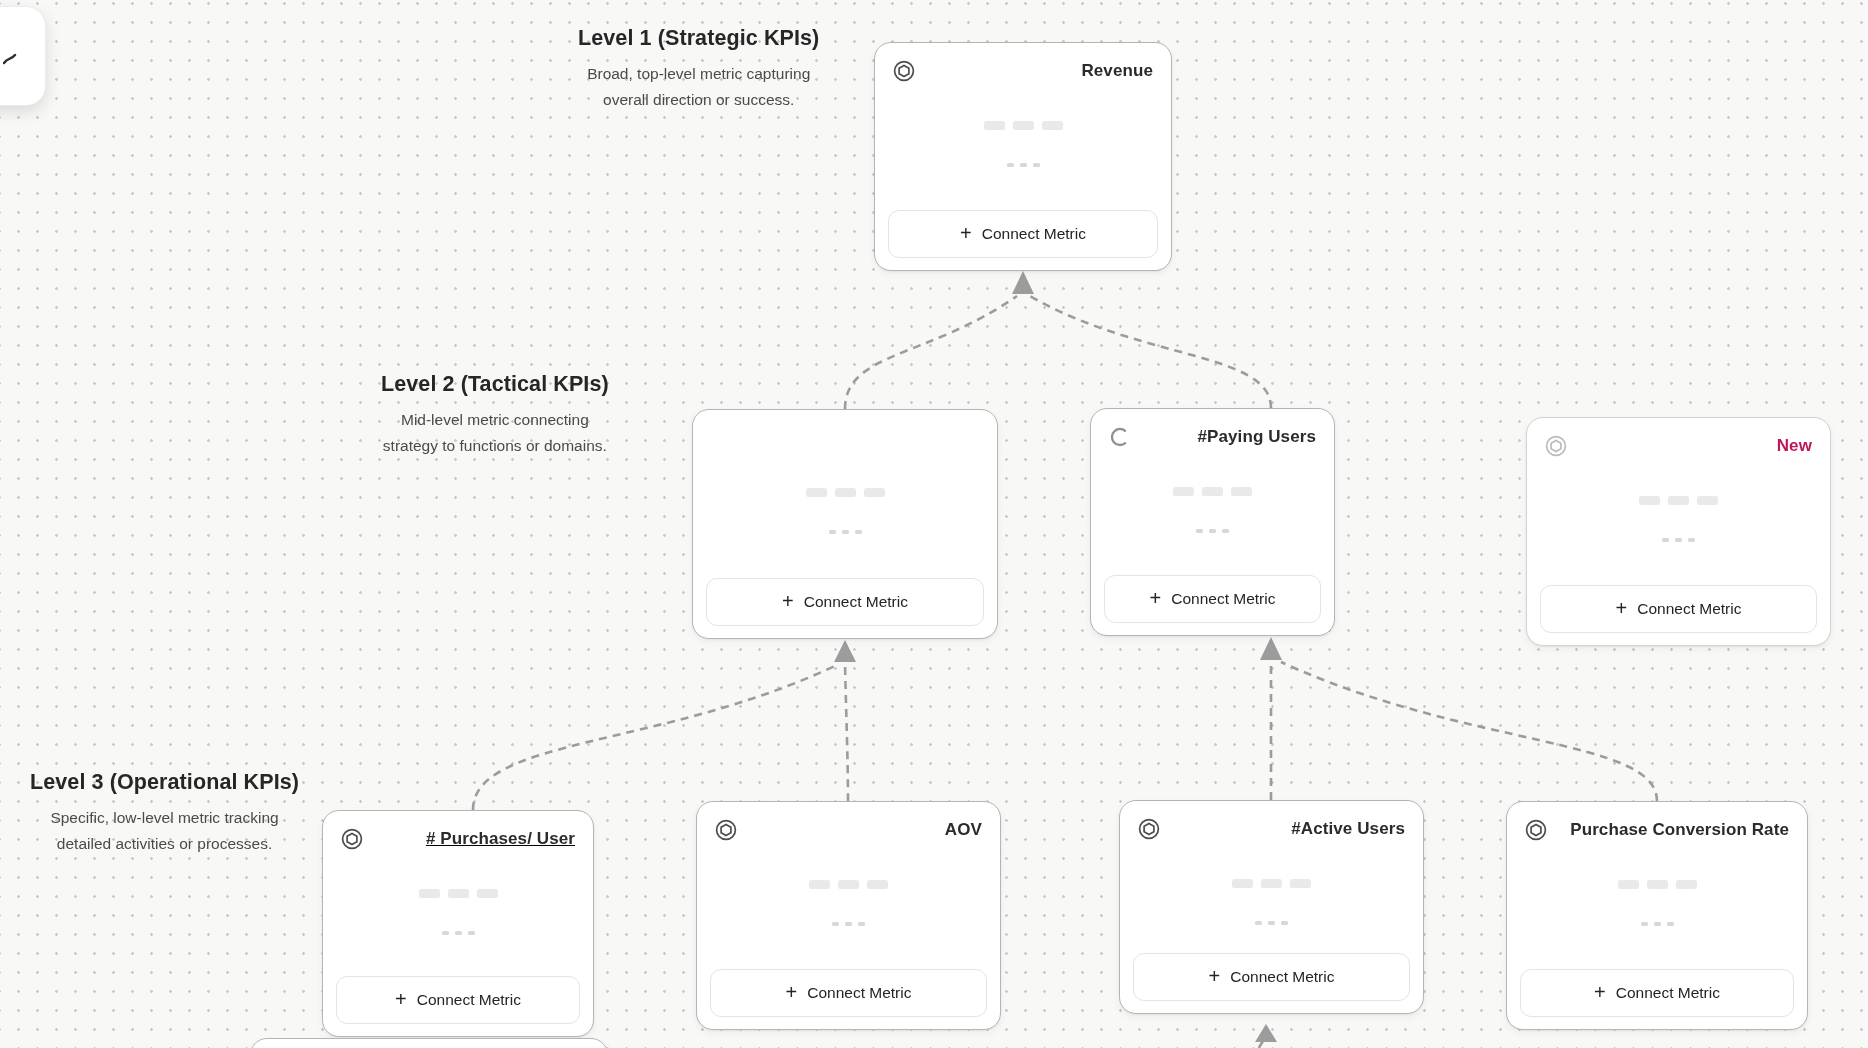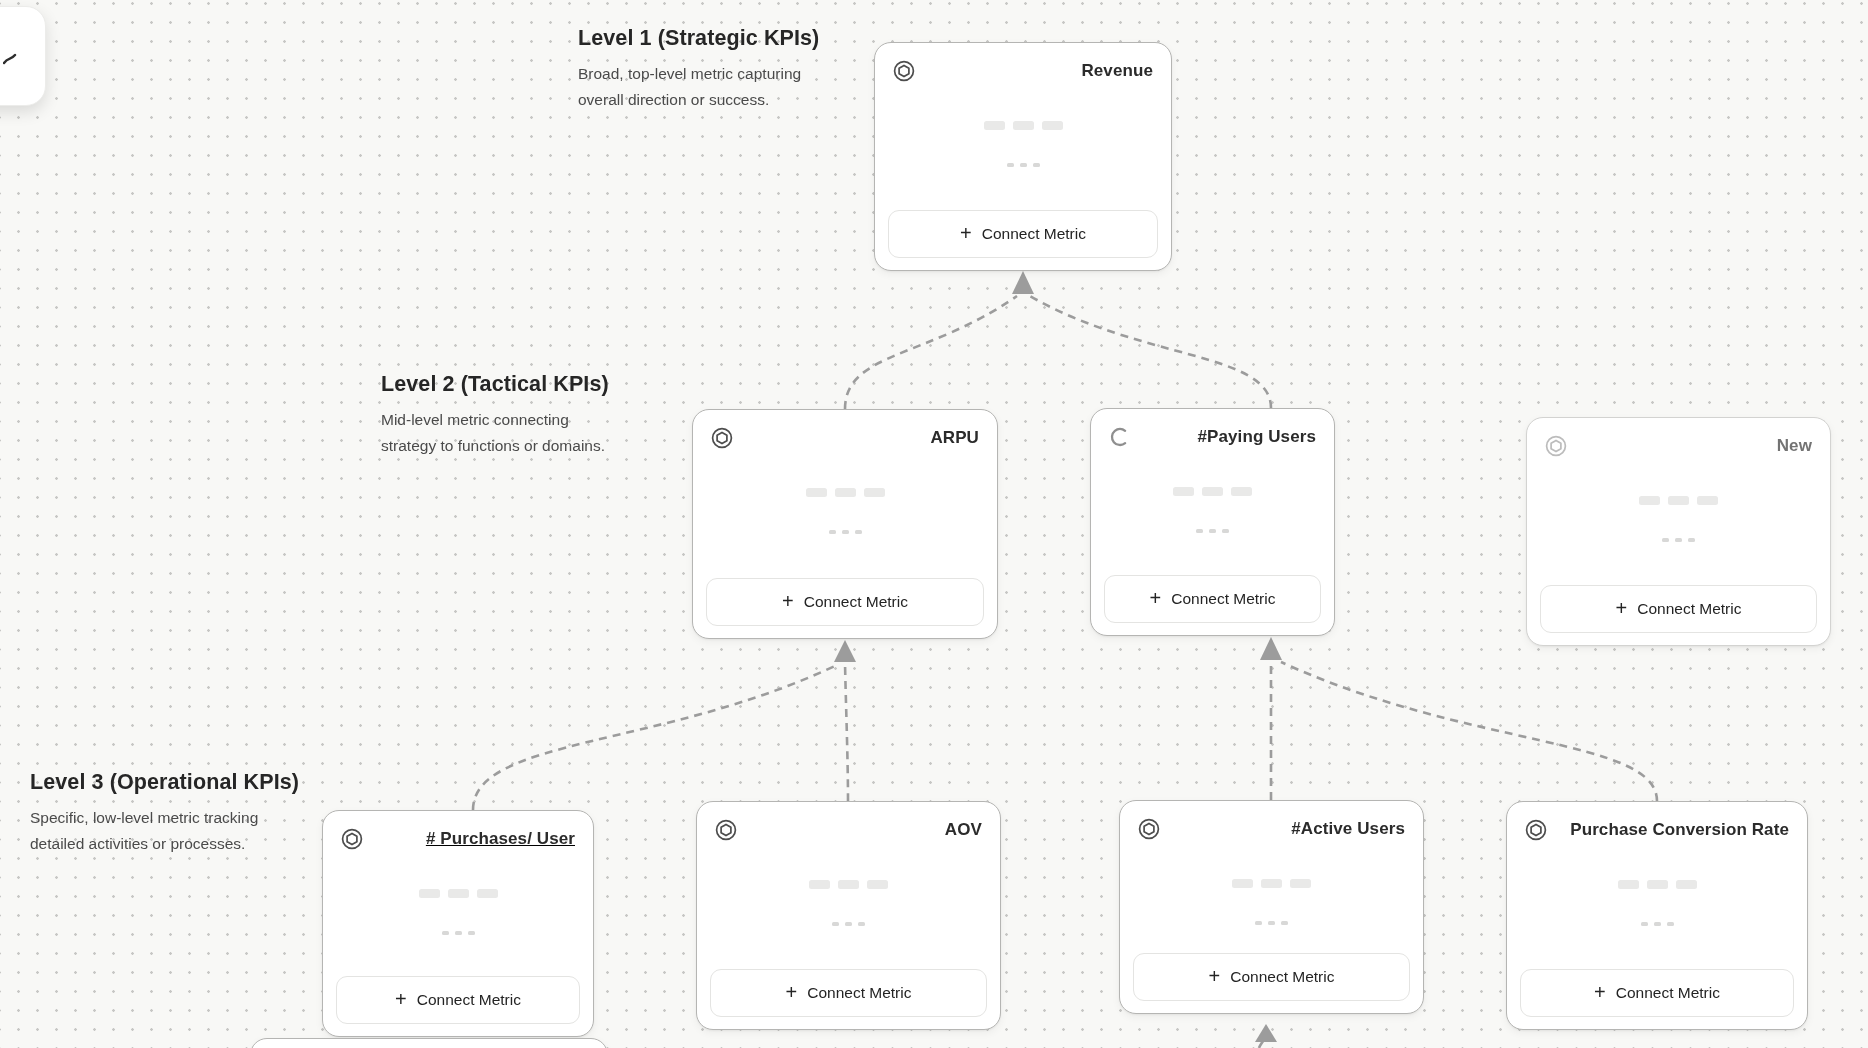--- a/index.html
+++ b/index.html
@@ -13,21 +13,21 @@
   
   .tool-btn{
     position:absolute;left:-32px;top:6px;width:76px;height:98px;
     background:#fff;border:1px solid #ececea;border-radius:20px;
     box-shadow:0 6px 16px rgba(0,0,0,.12);
   }
   .tool-btn svg{position:absolute;left:34px;top:44px;}
   
   .lvl{position:absolute;color:#262626;}
   .lvl h2{margin:0;font-size:21.5px;font-weight:700;letter-spacing:.1px;color:#262626;text-align:center;}
-  .lvl .desc{margin-top:10px;font-size:15.5px;line-height:26px;font-weight:400;color:#4a4a4a;}
+  .lvl .desc{margin-top:10px;font-size:15.5px;line-height:26px;font-weight:400;color:#4a4a4a;text-align:center;}
   .lvl1{left:578px;top:26px;}
   .lvl2{left:381px;top:372px;}
   .lvl3{left:30px;top:770px;}
   
   .wires{position:absolute;left:0;top:0;pointer-events:none;}
   .wires path{fill:none;stroke:#9c9c9c;stroke-width:2.6px;stroke-dasharray:8 6;}
   .wires polygon{fill:#9c9c9c;}
   
   .card{
     position:absolute;background:#fff;border:1.5px solid #b5b5b3;border-radius:17px;
@@ -52,21 +52,21 @@
   .c-revenue  {left:874px; top:42px;  width:298px;height:229px;}
   .c-arpu     {left:692px; top:409px; width:306px;height:230px;}
   .c-paying   {left:1090px;top:408px; width:245px;height:228px;}
   .c-new      {left:1526px;top:417px; width:305px;height:229px;}
   .c-purch    {left:322px; top:810px; width:272px;height:227px;text-decoration:underline;}
   .c-aov      {left:696px; top:801px; width:305px;height:229px;}
   .c-active   {left:1119px;top:800px; width:305px;height:214px;}
   .c-pcr      {left:1506px;top:801px; width:302px;height:229px;}
   
   .c-new{border-color:#d3d3d1;}
-  .c-new .card-title{color:#737373;}
+  .c-new .card-title{color:#be185d;}
   
   .c-partial{left:250px;top:1038px;width:358px;height:40px;border-radius:17px 17px 0 0;}
 </style>
 </head>
 <body>
 
 <div class="stage">
 
   <svg class="wires" width="1868" height="1048" viewBox="0 0 1868 1048">
 
@@ -132,27 +132,20 @@
         <i></i>
         <i></i>
       </div>
     <button class="connect">
       <span class="plus">+</span>
       <span>Connect Metric</span>
     </button>
   </div>
 
   <div class="card c-arpu">
-    <div class="card-head">
-      <svg width="22" height="22" viewBox="0 0 22 22">
-        <circle cx="11" cy="11" r="9.4" fill="none" stroke="#4d4d4d" stroke-width="1.7"></circle>
-        <polygon points="11,5.4 15.9,8.2 15.9,13.8 11,16.6 6.1,13.8 6.1,8.2" fill="none" stroke="#4d4d4d" stroke-width="1.7" stroke-linejoin="round"></polygon>
-      </svg>
-      <span class="card-title">ARPU</span>
-    </div>
     <div class="skel-bars">
         <i></i>
         <i></i>
         <i></i>
       </div>
     <div class="skel-dashes">
         <i></i>
         <i></i>
         <i></i>
       </div>

